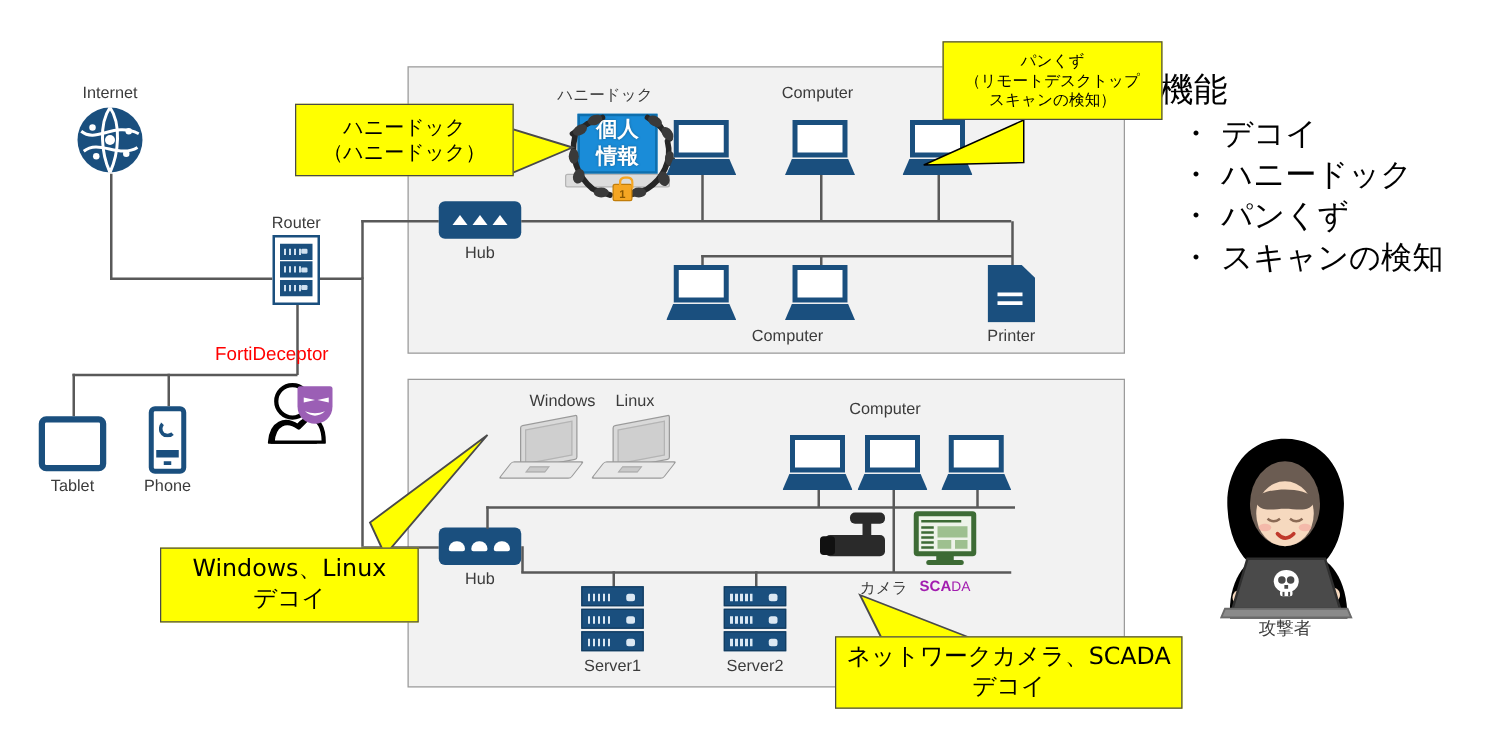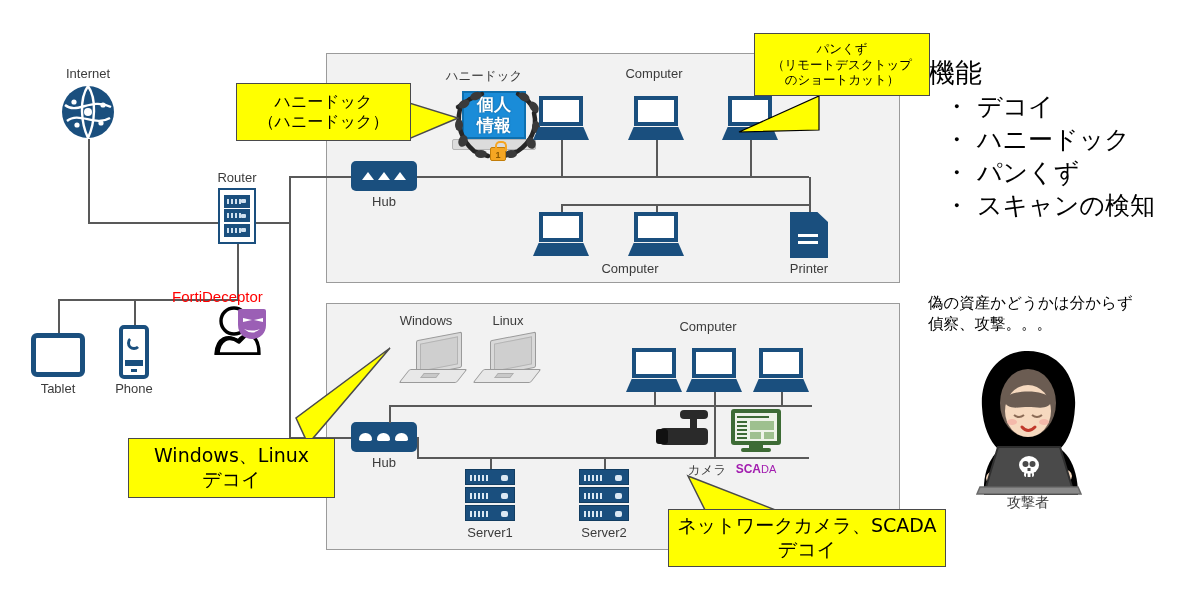--- a/index.html
+++ b/index.html
@@ -325,21 +325,21 @@
   <div class="tablet" style="left:31px; top:333px;"></div>
   <div class="lbl" style="left:28px; top:381px; width:60px;">Tablet</div>
 
   <div class="phone" style="left:119px; top:325px;">
     <div class="sync"></div>
     <div class="strip"></div>
     <div class="home"></div>
   </div>
   <div class="lbl" style="left:104px; top:381px; width:60px;">Phone</div>
 
-  <div class="forti-label" style="left:172px; top:288px;">FortiDeceptor</div>
+  <div class="forti-label" style="left:172px; top:275px;">FortiDeceptor</div>
   <div class="mask" style="left:212px; top:305px;">
     <svg width="56" height="50" viewBox="0 0 56 50">
       <circle cx="22" cy="16" r="13" fill="none" stroke="#000" stroke-width="3.4"></circle>
       <path d="M4 49 C5 33, 16 29, 26 36 C31 30, 36 29, 40 30 L40 49 Z" fill="none" stroke="#000" stroke-width="3.4" stroke-linejoin="round"></path>
       <path d="M6 49 C7 34, 17 30, 27 37 L35 29 C43 30, 47 36, 47 49 Z" fill="#ffffff" stroke="#000" stroke-width="3.4" stroke-linejoin="round"></path>
       <path d="M28 4 h24 a2 2 0 0 1 2 2 v14 c0 9 -7 14 -14 14 c-7 0 -14 -5 -14 -14 v-14 a2 2 0 0 1 2 -2 z" fill="#9b5fb5"></path>
       <path d="M31 13 l9 2 l-9 2 z" fill="#ffffff"></path>
       <path d="M51 13 l-9 2 l9 2 z" fill="#ffffff"></path>
       <path d="M32 24 q8 7 16 0 q-8 3 -16 0 z" fill="#ffffff"></path>
     </svg>
@@ -426,21 +426,21 @@
   <div class="lbl" style="left:580px; top:261px; width:100px;">Computer</div>
 
   <div class="printer" style="left:790px; top:212px;">
     <div class="page">
       <div class="ln" style="top:22px;"></div>
       <div class="ln" style="top:29px;"></div>
     </div>
   </div>
   <div class="lbl" style="left:778px; top:261px; width:62px;">Printer</div>
 
-  <div class="lbl" style="left:386px; top:313px; width:80px;">Windows</div>
+  <div class="lbl" style="left:410px; top:313px; width:80px;">Windows</div>
   <div class="glaptop" style="left:404px; top:336px;">
     <div class="lid"></div>
     <div class="deck"></div>
     <div class="pad"></div>
   </div>
 
   <div class="lbl" style="left:473px; top:313px; width:70px;">Linux</div>
   <div class="glaptop" style="left:478px; top:336px;">
     <div class="lid"></div>
     <div class="deck"></div>
@@ -530,21 +530,21 @@
     <span class="callout-line">ハニードック</span>
     <span class="callout-line">（ハニードック）</span>
   </div>
 
   <svg class="wedge" style="left:735px; top:92px; width:85px; height:48px;">
     <polygon points="84,4 84,38 4,40" fill="#ffff00" stroke="#000" stroke-width="1.2"></polygon>
   </svg>
   <div class="callout" style="left:754px; top:33px; width:176px; height:63px; font-size:12.5px;">
     <span class="callout-line">パンくず</span>
     <span class="callout-line">（リモートデスクトップ</span>
-    <span class="callout-line">のショートカット）</span>
+    <span class="callout-line">スキャンの検知）</span>
   </div>
 
   <svg class="wedge" style="left:286px; top:344px; width:110px; height:110px;">
     <polygon points="104,4 22,100 10,74" fill="#ffff00" stroke="#4a4a4a" stroke-width="1.5"></polygon>
   </svg>
   <div class="callout" style="left:128px; top:438px; width:207px; height:60px; font-size:19px;">
     <span class="callout-line">Windows、Linux</span>
     <span class="callout-line">デコイ</span>
   </div>
 
@@ -557,24 +557,20 @@
   </div>
 
   <div class="features" style="left:928px; top:56px;">
     <div class="ftitle">機能</div>
     <div class="fitem">・ デコイ</div>
     <div class="fitem">・ ハニードック</div>
     <div class="fitem">・ パンくず</div>
     <div class="fitem">・ スキャンの検知</div>
   </div>
 
-  <div class="attacker-note" style="left:928px; top:293px;">
-    <div>偽の資産かどうかは分からず</div>
-    <div>偵察、攻撃。。。</div>
-  </div>
 
   <div class="attacker" style="left:968px; top:345px;">
     <svg width="120" height="150" viewBox="0 0 120 150">
 
       <path d="M60 6 C28 6, 12 34, 14 62 C15 82, 22 96, 30 104
                L92 104 C100 96, 106 82, 107 62 C109 34, 92 6, 60 6 Z" fill="#000000"></path>
 
       <path d="M16 150 C14 118, 30 100, 46 98 L78 98 C96 100, 110 118, 110 150 Z" fill="#000000"></path>
 
       <ellipse cx="60" cy="58" rx="28" ry="34" fill="#6b5c52"></ellipse>

